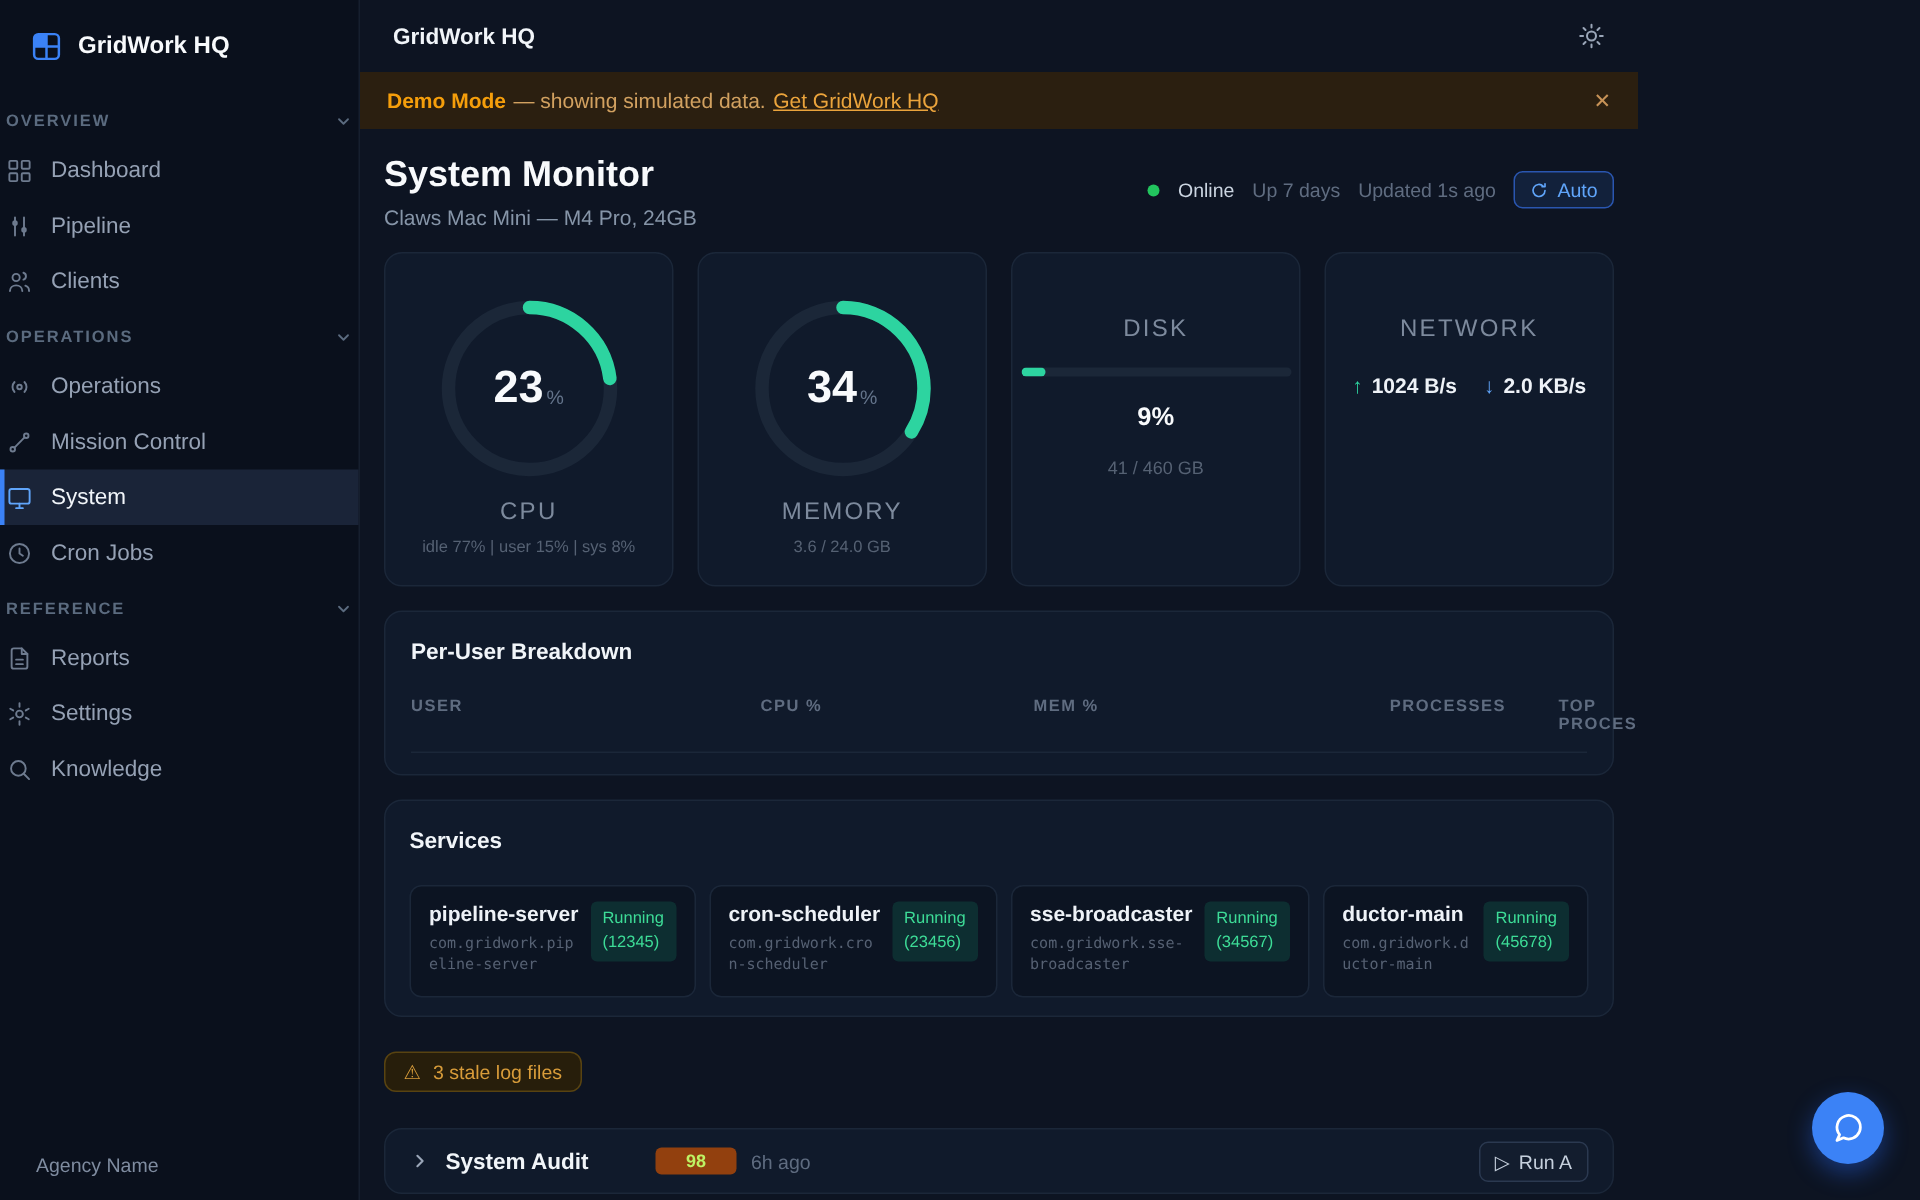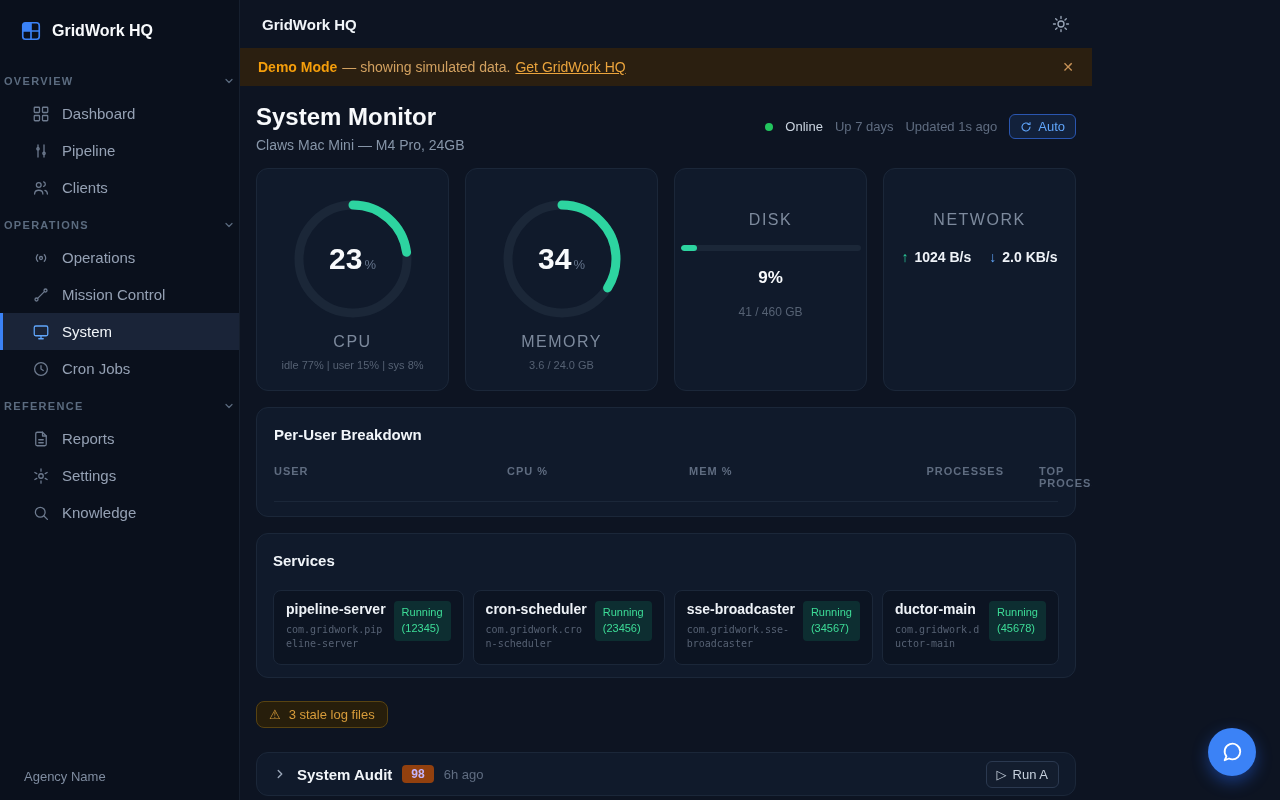--- a/index.html
+++ b/index.html
@@ -8,21 +8,21 @@
   .app { display:flex; width:1092px; height:800px; }
 
   
   .sidebar { width:240px; flex:0 0 240px; background:#0a101c; border-right:1px solid #161f2e;
     position:relative; }
   .logo-row { height:62px; display:flex; align-items:center; gap:10px; padding:0 20px; cursor:pointer; }
   .logo-text { font-size:16px; font-weight:700; color:#f8fafc; }
   .nav-section-header { display:flex; align-items:flex-start; justify-content:space-between;
     padding:13px 4px 8px; color:#5b6b7f; font-size:11px; font-weight:700; letter-spacing:1.3px; cursor:pointer; }
   .nav-section-header svg { color:#5b6b7f; }
-  .nav-item { display:flex; align-items:center; gap:12px; height:37px; padding:0 32px;
+  .nav-item { display:flex; align-items:center; gap:12px; height:37px; padding:0 4px;
     color:#95a1b4; font-size:15px; cursor:pointer; position:relative; }
   .nav-item svg { color:#74descriptor; }
   .nav-item .nicon { display:flex; color:#6e7b8f; }
   .nav-item.active { background:#1a2438; color:#f1f5f9; }
   .nav-item.active::before { content:""; position:absolute; left:0; top:0; bottom:0; width:3px; background:#3b82f6; }
   .nav-item.active .nicon { color:#60a5fa; }
   .sidebar-footer { position:absolute; left:24px; bottom:16px; font-size:13px; color:#7f8ca0;margin-top:37px; }
 
   
   .main { flex:1; display:flex; flex-direction:column; min-width:0; background:#0d1422; }
@@ -94,22 +94,22 @@
   .svc-badge span { display:block; }
 
   .warn-chip { display:inline-flex; align-items:center; gap:8px; margin-top:23px;
     background:#271e0b; border:1px solid #584311; color:#d89c3a; border-radius:8px;
     padding:5px 12px; font-size:13px; cursor:pointer; }
 
   .audit-row { margin-top:24px; background:#101a2b; border:1px solid #1b2739; border-radius:12px;
     height:44px; display:flex; align-items:center; gap:10px; padding:0 16px; cursor:pointer; }
   .audit-chevron { color:#9aa6b8; display:flex; }
   .audit-title { font-size:15px; font-weight:700; color:#f1f5f9; }
-  .audit-badge { background:#92400e; color:#c4b5fd; font-size:12px; font-weight:700;
-    padding:2px 9px; border-radius:4px; }
+  .audit-badge { background:#92400e; color:#bef264; font-size:12px; font-weight:700;
+    padding:2px 20px; border-radius:4px;margin-left:35px; }
   .audit-ago { font-size:13px; color:#5f6c80; }
   .audit-spacer { flex:1; }
   .run-btn { display:flex; align-items:center; gap:6px; border:1px solid #2b3950; background:#131d2e;
     border-radius:6px; padding:5px 10px; color:#c6d0dd; font-size:13px; cursor:pointer; }
 
   .chat-fab { position:fixed; right:24px; bottom:24px; width:48px; height:48px; border-radius:50%;
     background:#3b82f6; border:none; display:flex; align-items:center; justify-content:center;
     box-shadow:0 6px 16px rgba(37,99,235,.45); cursor:pointer; color:#fff; }
 </style>
 </head>

